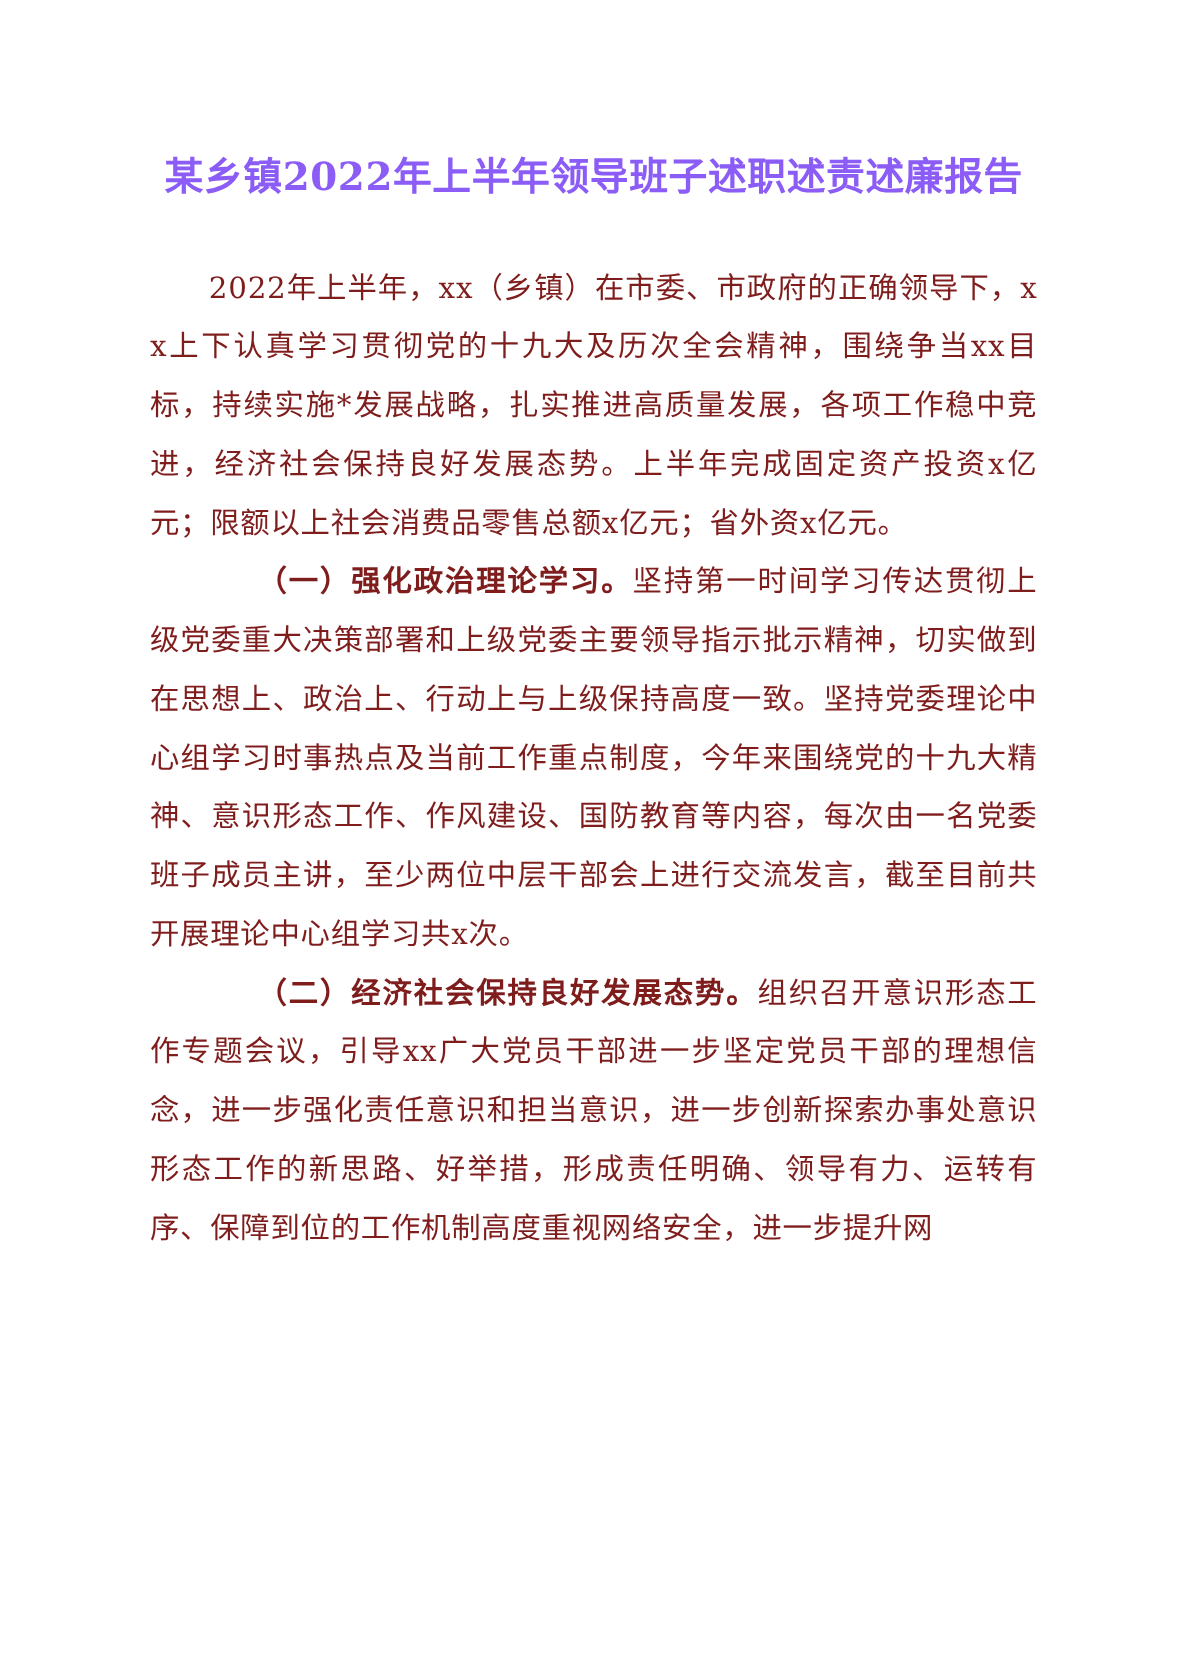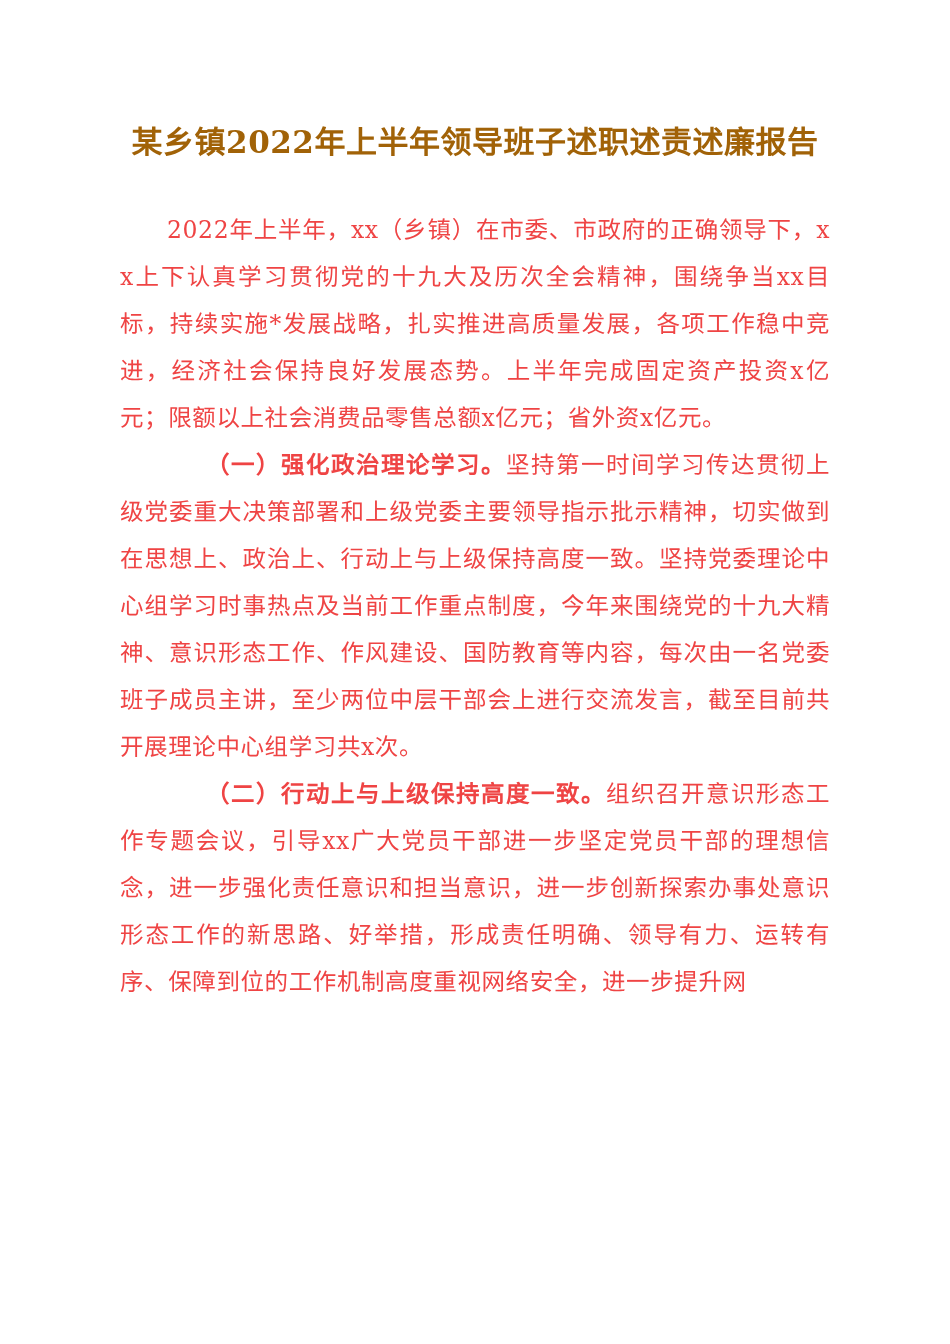--- a/index.html
+++ b/index.html
@@ -22,31 +22,31 @@
     left: 120px;
     top: 118px;
     width: 710px;
   }
   .doc-title {
     font-family: "DejaVu Serif", "Liberation Serif", serif;
     font-weight: 700;
     font-size: 31px;
     line-height: 49px;
     text-align: center;
-    color: #a16207;
+    color: #8b5cf6;
     letter-spacing: 0.5px;
     margin: 0 0 0 0;
     padding: 0 2px;
     word-break: break-all;
   }
   .para {
     font-family: "DejaVu Serif", "Liberation Serif", serif;
     font-size: 23.5px;
     line-height: 47px;
-    color: #ef4444;
+    color: #7f1d1d;
     text-align: justify;
     text-justify: inter-ideograph;
     text-indent: 2em;
     margin: 0;
     word-break: break-all;
     letter-spacing: 0.6px;
   }
   .para-first {
     margin-top: 40px;
   }
@@ -75,16 +75,16 @@
 <div class="page">
   <div class="doc-body">
 
     <h1 class="doc-title">某乡镇2022年上半年领导班子述职述责述廉报告</h1>
 
     <p class="para para-first">2022年上半年，xx（乡镇）在市委、市政府的正确领导下，xx上下认真学习贯彻党的十九大及历次全会精神，围绕争当xx目标，持续实施*发展战略，扎实推进高质量发展，各项工作稳中竞进，经济社会保持良好发展态势。上半年完成固定资产投资x亿元；限额以上社会消费品零售总额x亿元；省外资x亿元。</p>
 
 
     <p class="para"><span class="lead">（一）强化政治理论学习。</span><span>坚持第一时间学习传达贯彻上级党委重大决策部署和上级党委主要领导指示批示精神，切实做到在思想上、政治上、行动上与上级保持高度一致。坚持党委理论中心组学习时事热点及当前工作重点制度，今年来围绕党的十九大精神、意识形态工作、作风建设、国防教育等内容，每次由一名党委班子成员主讲，至少两位中层干部会上进行交流发言，截至目前共开展理论中心组学习共x次。</span></p>
 
-    <p class="para"><span class="lead">（二）行动上与上级保持高度一致。</span><span>组织召开意识形态工作专题会议，引导xx广大党员干部进一步坚定党员干部的理想信念，进一步强化责任意识和担当意识，进一步创新探索办事处意识形态工作的新思路、好举措，形成责任明确、领导有力、运转有序、保障到位的工作机制高度重视网络安全，进一步提升网</span></p>
+    <p class="para"><span class="lead">（二）经济社会保持良好发展态势。</span><span>组织召开意识形态工作专题会议，引导xx广大党员干部进一步坚定党员干部的理想信念，进一步强化责任意识和担当意识，进一步创新探索办事处意识形态工作的新思路、好举措，形成责任明确、领导有力、运转有序、保障到位的工作机制高度重视网络安全，进一步提升网</span></p>
 
   </div>
 </div>
 
 </body></html>

